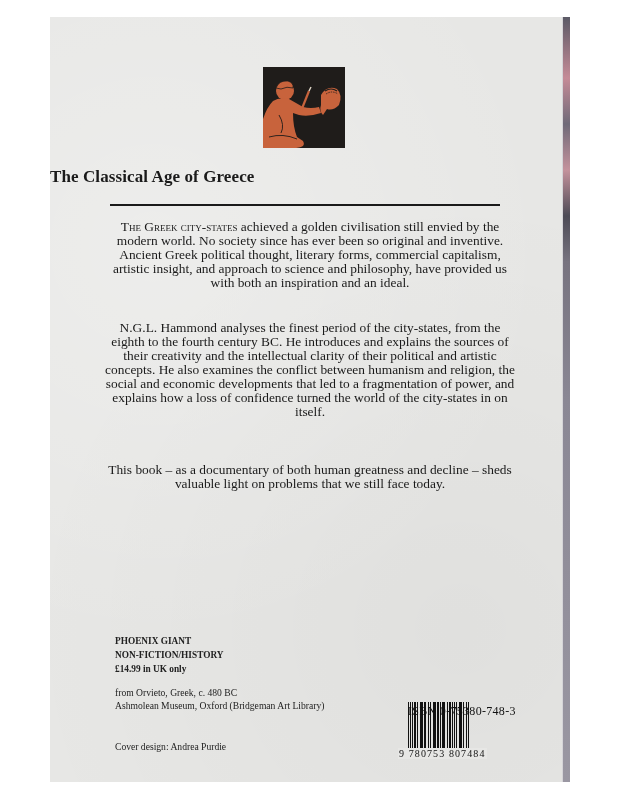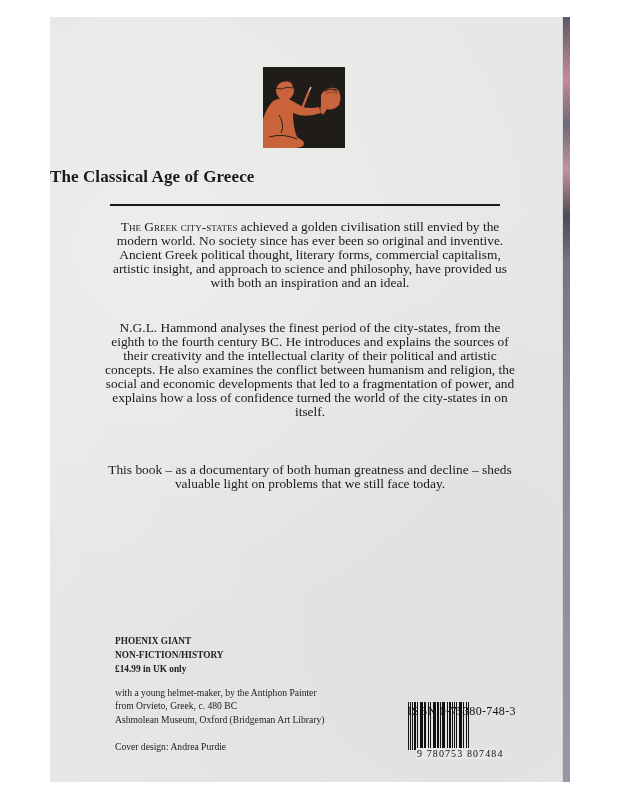--- a/index.html
+++ b/index.html
@@ -60,21 +60,21 @@
     .isbn {
       position: absolute; left: 408px; top: 704px;
       font-size: 12px; letter-spacing: 0.3px; color: #111;
     }
     .barcode {
       position: absolute; left: 408px; top: 702px; width: 84px; height: 48px;
       display: flex; align-items: stretch;
     }
     .barcode span { display: block; height: 100%; }
     .bc-digits {
-      position: absolute; left: 416px; top: 748px;
+      position: absolute; left: 398px; top: 748px;
       font-size: 10px; letter-spacing: 1.1px; color: #111;
       background: #e7e7e5; padding: 0 1px;
     }
   </style>
 </head>
 <body>
 
 <div class="cover"></div>
 <div class="spine-inner"></div>
 <div class="spine"></div>
@@ -106,21 +106,20 @@
 <div class="para p2">N.G.L. Hammond analyses the finest period of the city-states, from the eighth to the fourth century BC. He introduces and explains the sources of their creativity and the intellectual clarity of their political and artistic concepts. He also examines the conflict between humanism and religion, the social and economic developments that led to a fragmentation of power, and explains how a loss of confidence turned the world of the city-states in on itself.</div>
 <div class="para p3">This book – as a documentary of both human greatness and decline – sheds valuable light on problems that we still face today.</div>
 
 <div class="imprint">
   <div>PHOENIX GIANT</div>
   <div>NON-FICTION/HISTORY</div>
   <div>£14.99 in UK only</div>
 </div>
 
 <div class="credits">
-  <div>with a young helmet-maker, by the Antiphon Painter</div>
   <div>from Orvieto, Greek, c. 480 BC</div>
   <div>Ashmolean Museum, Oxford (Bridgeman Art Library)</div>
 </div>
 <div class="design">Cover design: Andrea Purdie</div>
 
 <div class="isbn">ISBN 0-75380-748-3</div>
 <div class="barcode" id="barcode">
     <span style="width: 0.85px; background: rgb(17, 17, 17);"></span>
     <span style="width: 0.85px; background: transparent;"></span>
     <span style="width: 0.85px; background: rgb(17, 17, 17);"></span>

